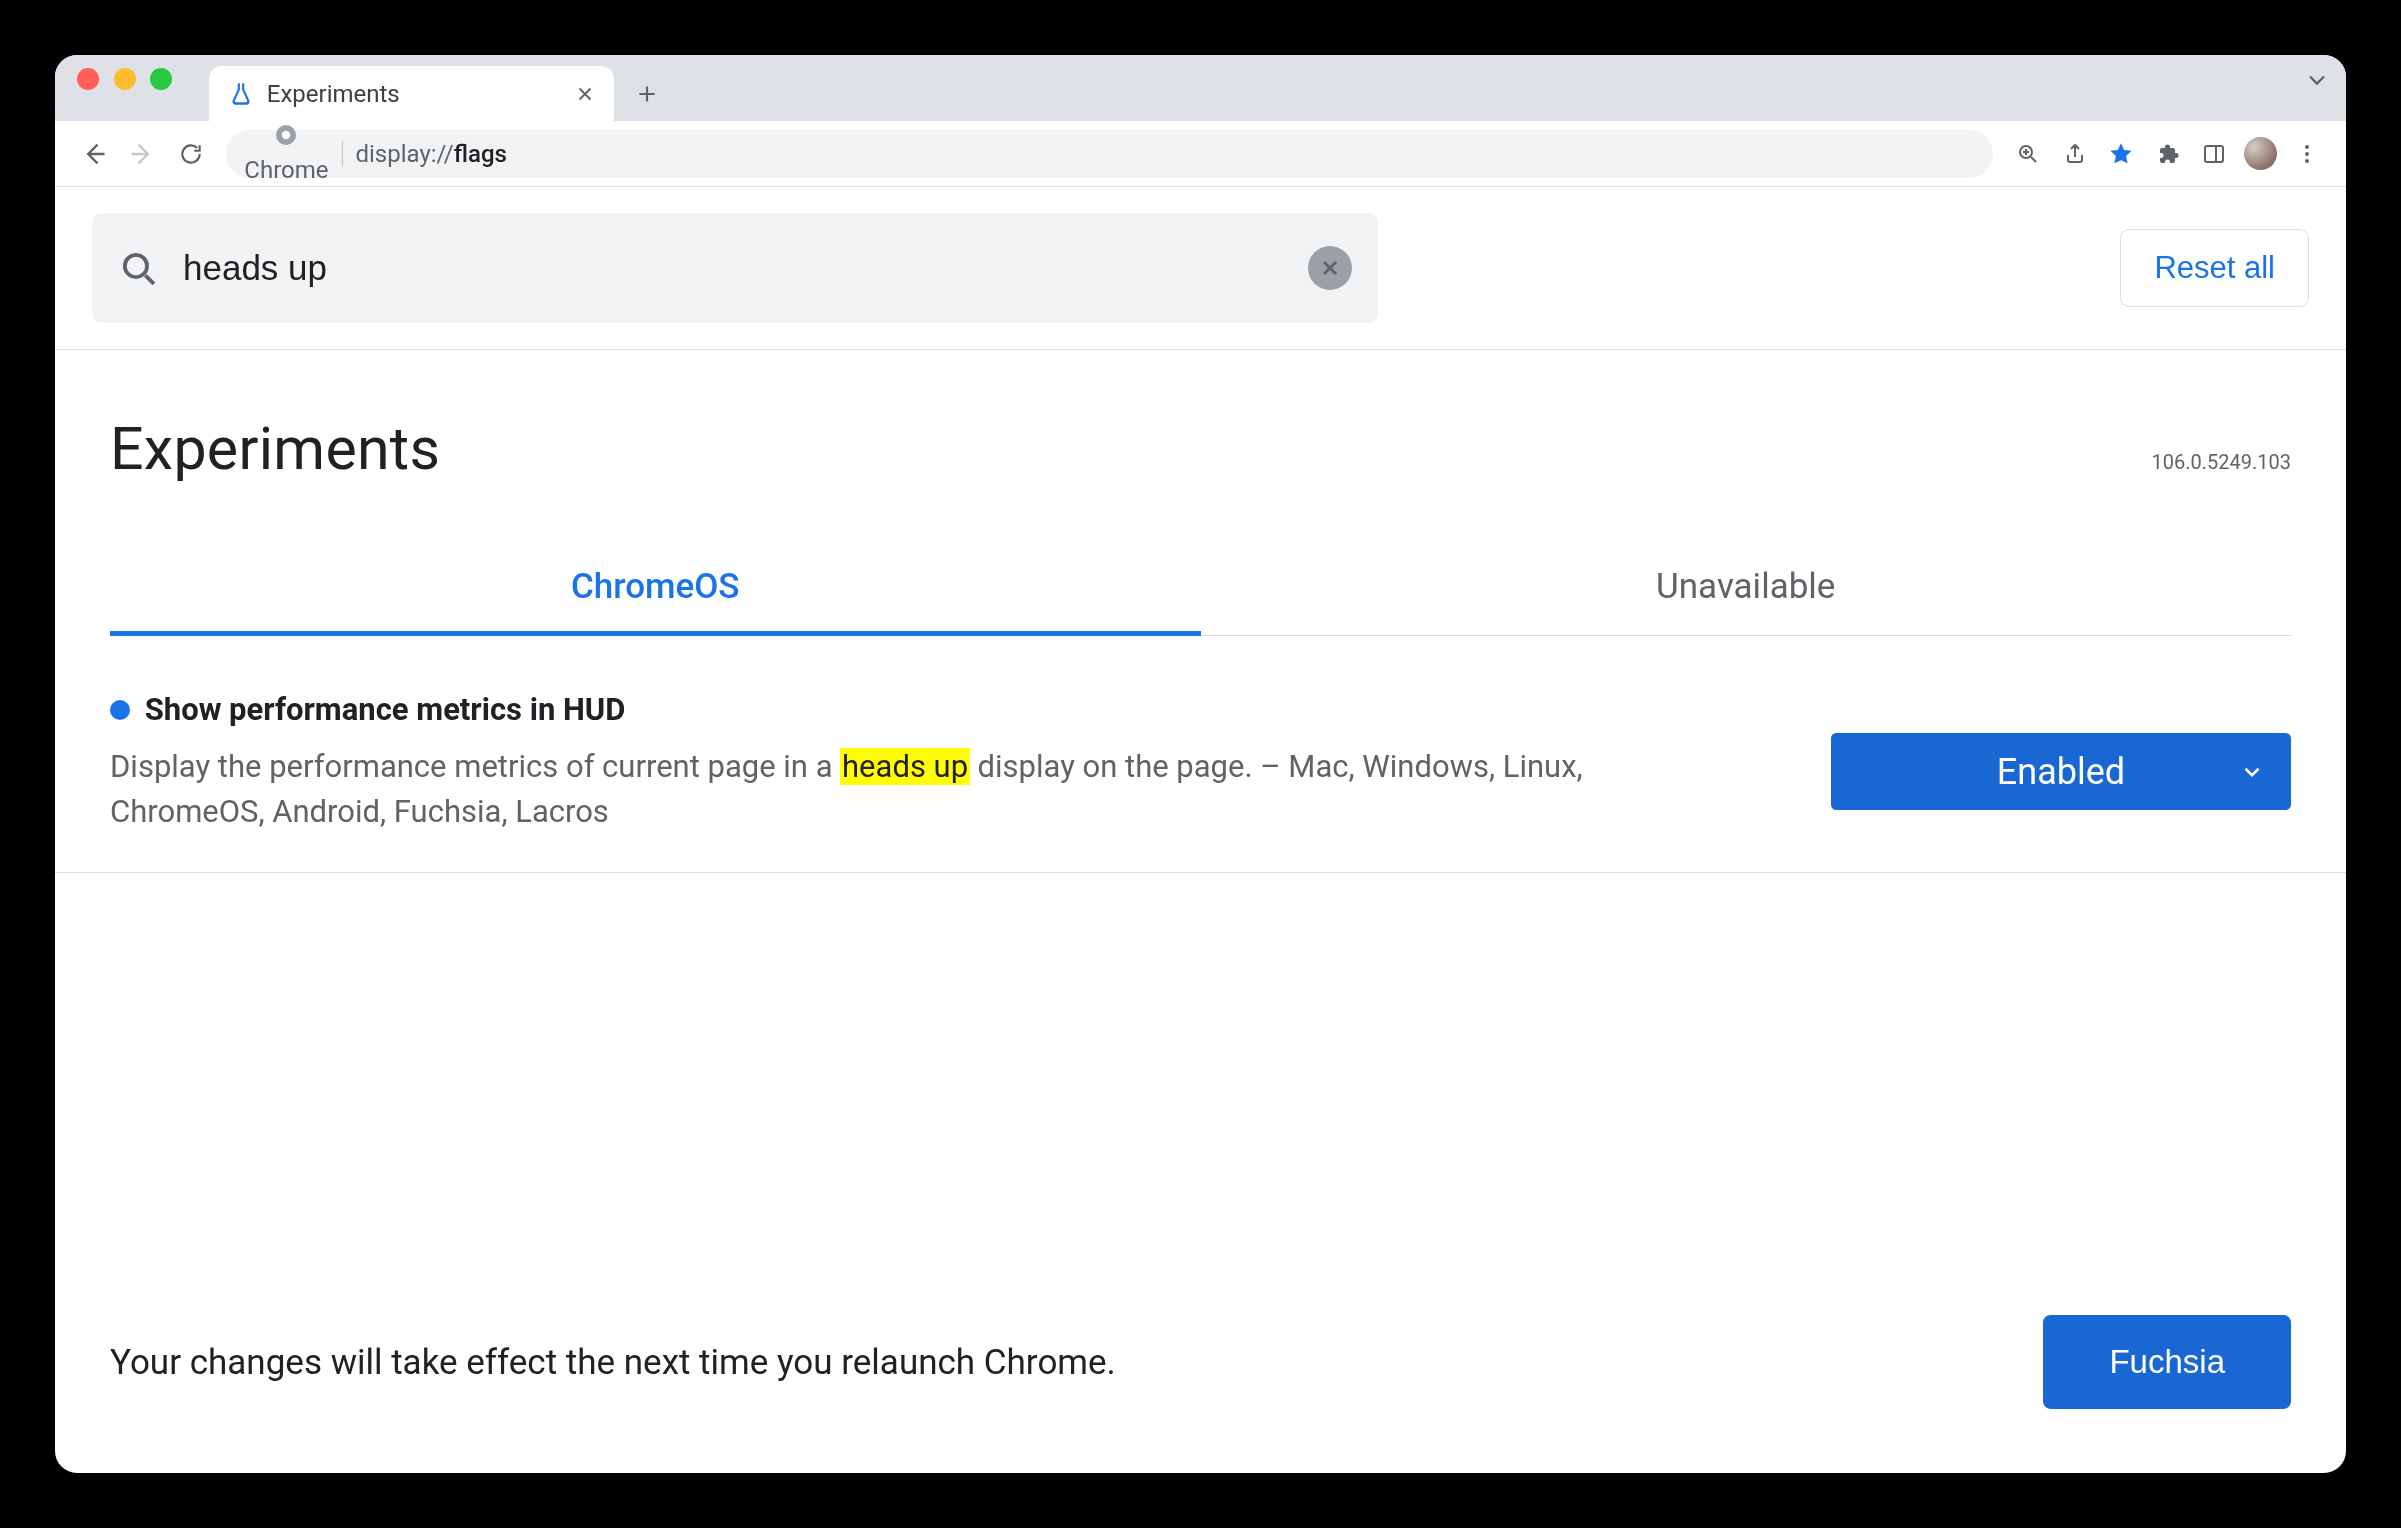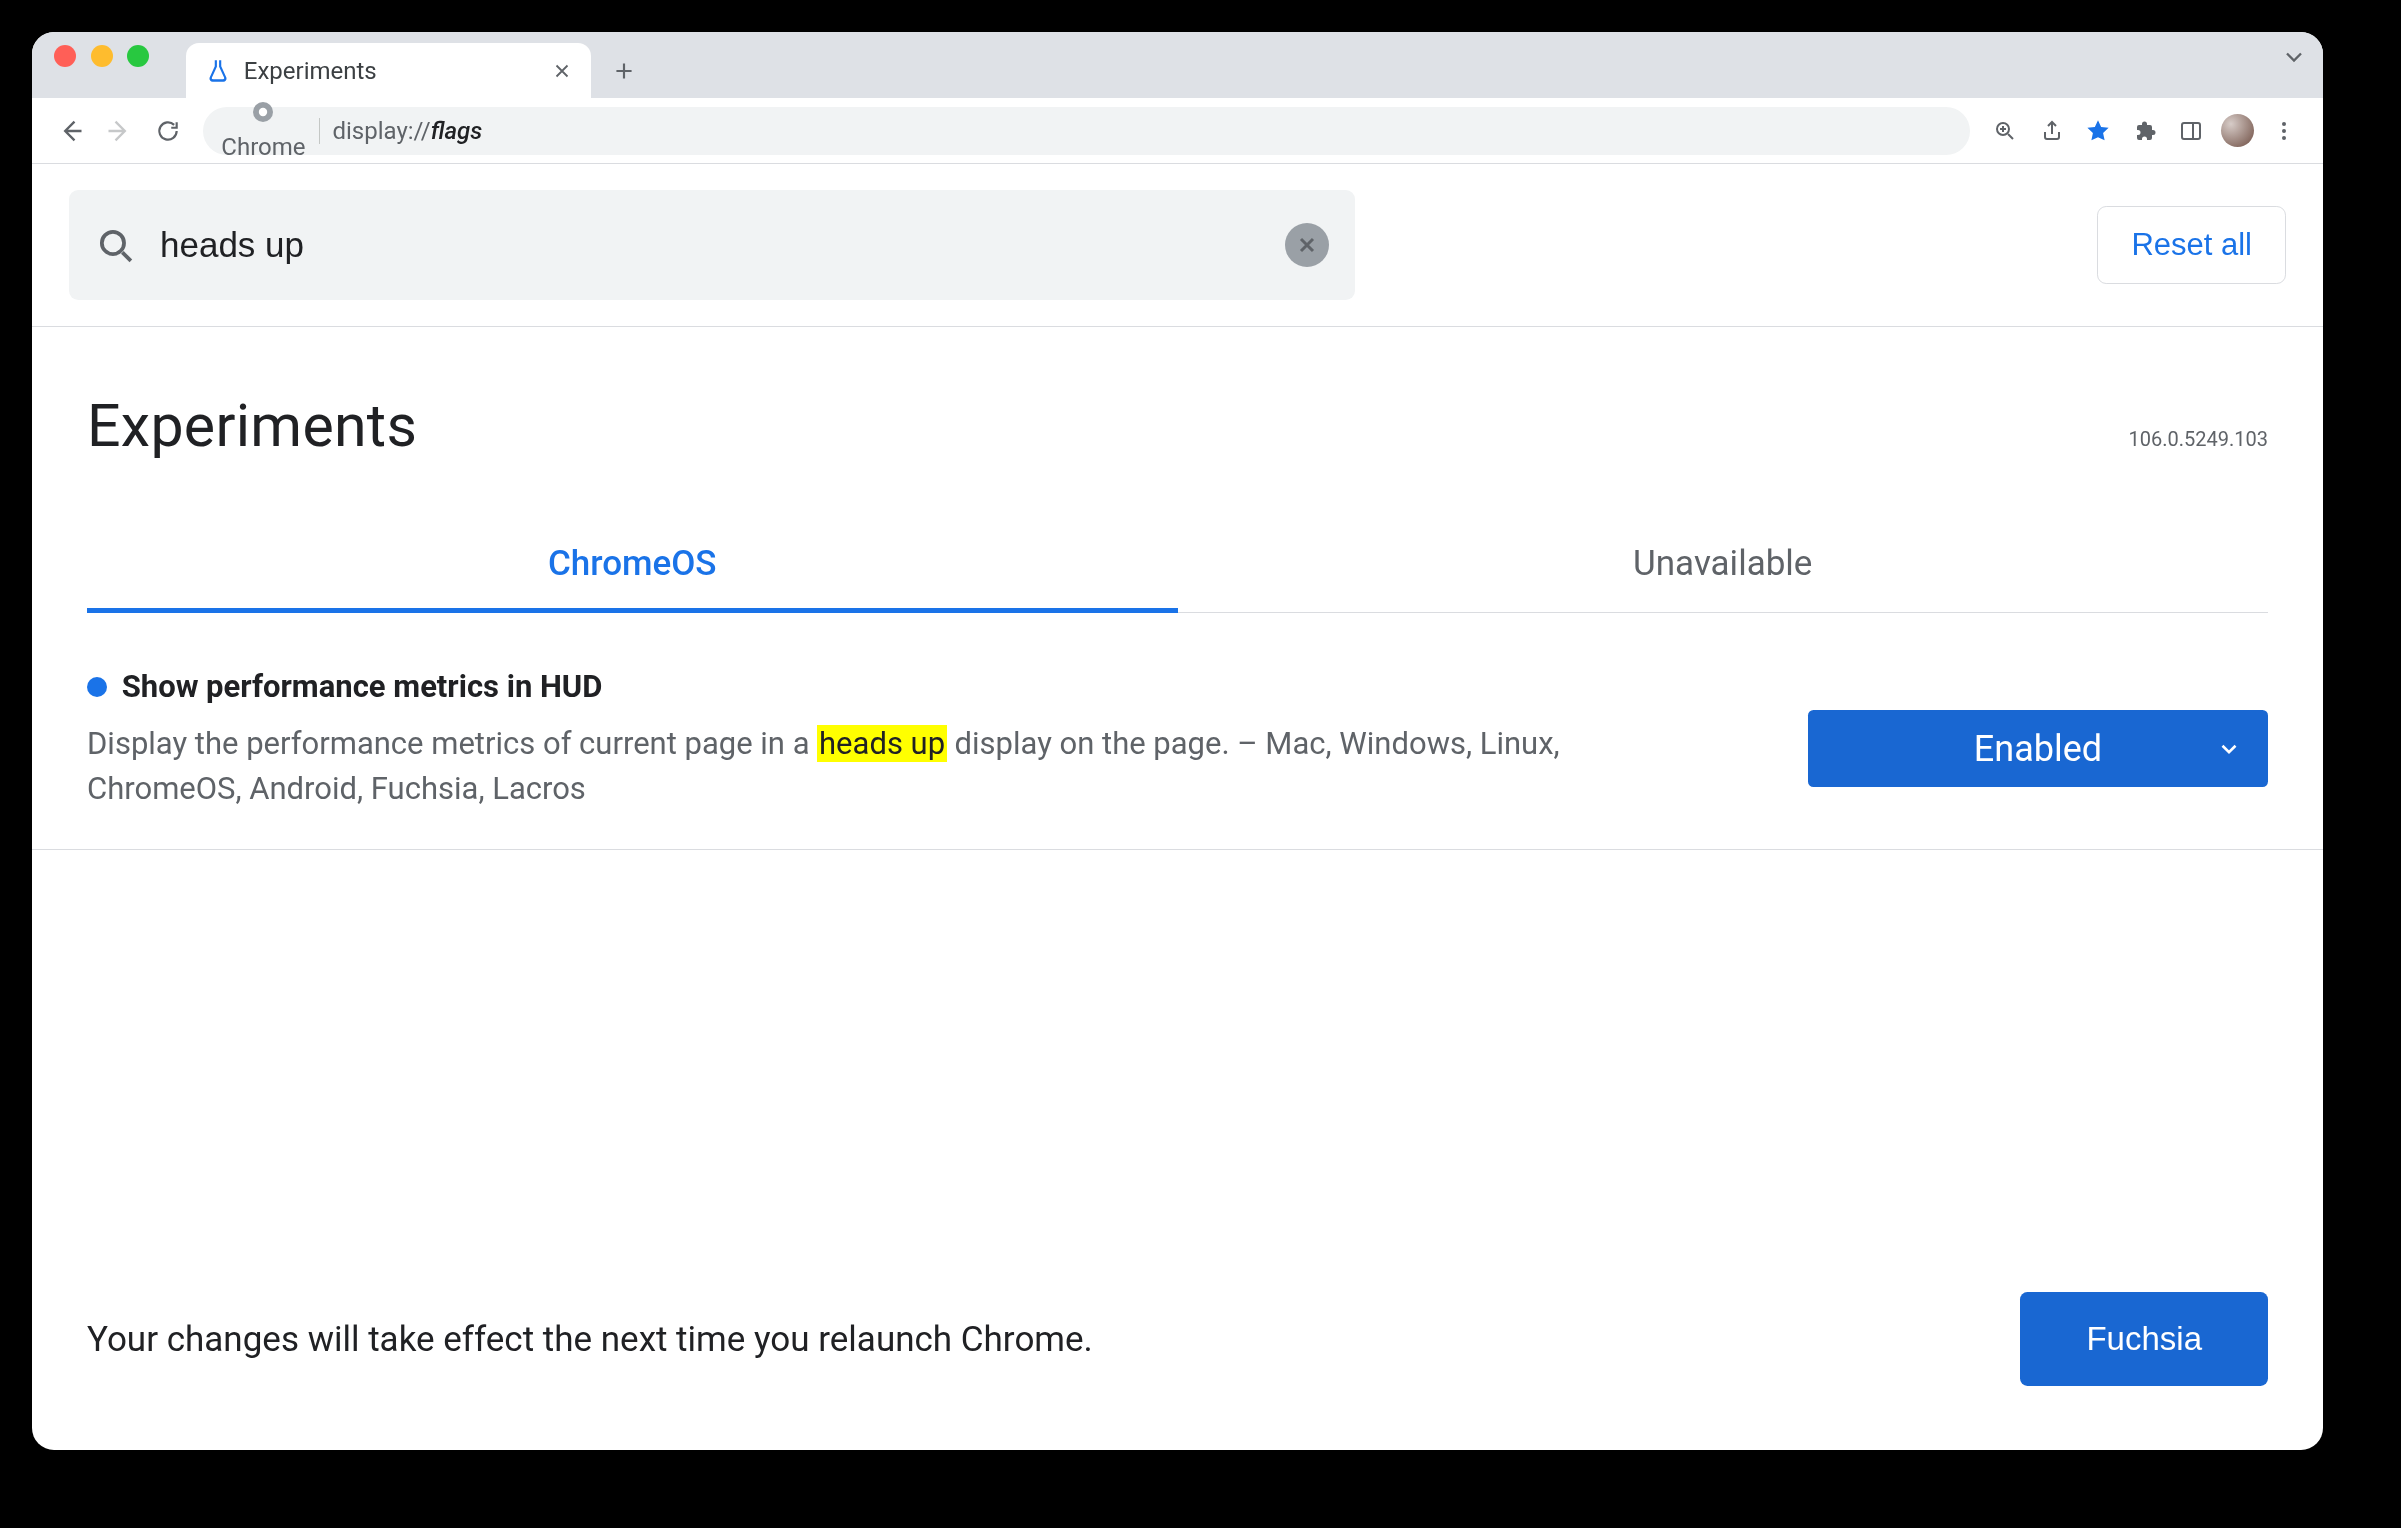--- a/index.html
+++ b/index.html
@@ -15,21 +15,21 @@
   html,body{margin:0;padding:0;width:100%;height:100%;}
   body{
     font-family:-apple-system,BlinkMacSystemFont,"Segoe UI",Roboto,Arial,sans-serif;
     background:#000; 
     display:flex;align-items:flex-start;justify-content:center;
   }
   .frame{
     width:2401px;height:1495px;
     position:relative;
     transform-origin:top left;
-    padding:32px;
+    padding:55px;
   }
   .window{
     width:2291px;height:1418px;
     background:#fff;
     border-radius:22px;
     box-shadow:0 28px 74px rgba(0,0,0,.55), 0 0 0 0.9px rgba(0,0,0,.05);
     overflow:hidden;
     display:flex;flex-direction:column;
     position:relative;
   }
@@ -64,21 +64,21 @@
   .navbtn{width:41px;height:41px;display:flex;align-items:center;justify-content:center;color:#5f6368;border-radius:50%;}
   .navbtn.disabled{opacity:.35;}
   .omnibox{
     flex:1;background:var(--grey-bg);height:48px;border-radius:24px;
     display:flex;align-items:center;padding:0 18.4px;color:#5f6368;font-size:24px;gap:13px;
     margin:0 7.4px;
   }
   .omnibox .chip{display:flex;align-items:center;gap:9.2px;color:#5f6368;flex-direction:column;}
   .omnibox .sep{width:0.9px;height:26px;background:#c4c7c5;}
   .omnibox .url{color:#5f6368;}
-  .omnibox .url b{color:#202124;font-weight:500;font-style:italic;}
+  .omnibox .url b{color:#202124;font-weight:500;}
   .toolbar-icons{display:flex;align-items:center;gap:5.5px;}
   .tbicon{width:41px;height:41px;display:flex;align-items:center;justify-content:center;color:#5f6368;}
   .tbicon.star{color:var(--blue);}
   .avatar{width:33px;height:33px;border-radius:50%;background:radial-gradient(circle at 30% 30%,#d7ccc8,#6d4c41);}
   
   .page{flex:1;overflow:auto;display:flex;flex-direction:column;}
   .searchrow{
     display:flex;align-items:center;gap:29.5px;padding:26px 37px;
     border-bottom:0.9px solid var(--grey-border);
   }

